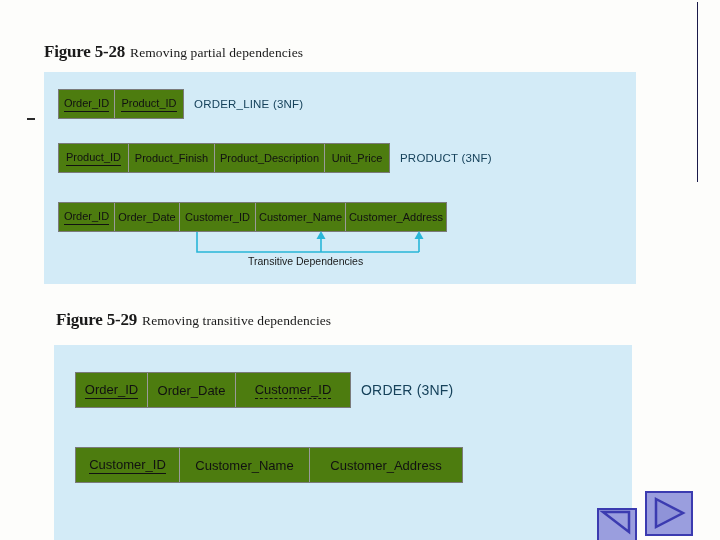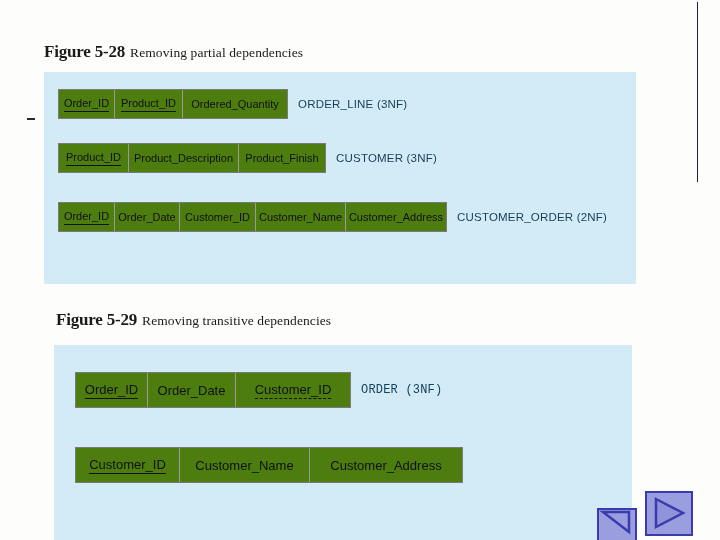--- a/index.html
+++ b/index.html
@@ -109,21 +109,21 @@
     margin-left: 10px;
     font-size: 11.5px;
     color: #16425b;
     white-space: nowrap;
     letter-spacing: 0.2px;
   }
 
   
   .relation.big .rel-cell { height: 34px; }
   .relation.big .rel-cell .attr { font-size: 13px; line-height: 15px; }
-  .relation.big .rel-name { font-size: 12px; font-family: Liberation Mono, monospace; }
+  .relation.big .rel-name { font-size: 14px; }
 
   
   .td-group { position: absolute; }
   .td-svg { display: block; }
   .td-label {
     position: absolute;
     font-size: 10.5px;
     color: #1a1a1a;
     white-space: nowrap;
   }
@@ -163,63 +163,76 @@
     <div class="panel" style="left:44px;top:72px;width:592px;height:212px;"></div>
 
     <div class="relation" style="left:58px;top:89px;">
       <div class="rel-table">
         <div class="rel-cell" style="width:56px;">
           <span class="attr pk">Order_ID</span>
         </div>
         <div class="rel-cell" style="width:68px;">
           <span class="attr pk">Product_ID</span>
         </div>
-        <div class="rel-cell" style="width:104px;">
-          <span class="attr">Ordered_Quantity</span>
-        </div>
       </div>
       <span class="rel-name">ORDER_LINE (3NF)</span>
     </div>
 
     <div class="relation" style="left:58px;top:143px;">
       <div class="rel-table">
         <div class="rel-cell" style="width:70px;">
           <span class="attr pk">Product_ID</span>
         </div>
+        <div class="rel-cell" style="width:86px;">
+          <span class="attr">Product_Finish</span>
+        </div>
         <div class="rel-cell" style="width:110px;">
           <span class="attr">Product_Description</span>
         </div>
-        <div class="rel-cell" style="width:86px;">
-          <span class="attr">Product_Finish</span>
-        </div>
-      </div>
-      <span class="rel-name">CUSTOMER (3NF)</span>
+        <div class="rel-cell" style="width:64px;">
+          <span class="attr">Unit_Price</span>
+        </div>
+      </div>
+      <span class="rel-name">PRODUCT (3NF)</span>
     </div>
 
     <div class="relation" style="left:58px;top:202px;">
       <div class="rel-table">
         <div class="rel-cell" style="width:56px;">
           <span class="attr pk">Order_ID</span>
         </div>
         <div class="rel-cell" style="width:65px;">
           <span class="attr">Order_Date</span>
         </div>
         <div class="rel-cell" style="width:76px;">
           <span class="attr">Customer_ID</span>
         </div>
         <div class="rel-cell" style="width:90px;">
           <span class="attr">Customer_Name</span>
         </div>
         <div class="rel-cell" style="width:100px;">
           <span class="attr">Customer_Address</span>
         </div>
       </div>
-      <span class="rel-name">CUSTOMER_ORDER (2NF)</span>
-    </div>
-
+    </div>
+
+    <div class="td-group" style="left:186px;top:231px;width:260px;height:26px;">
+      <svg class="td-svg" width="260" height="26" viewBox="0 0 260 26">
+        <g stroke="#29b6d8" stroke-width="1.6" fill="none">
+          <path d="M11,1 L11,21 L233,21"></path>
+          <path d="M135,21 L135,5"></path>
+          <path d="M233,21 L233,5"></path>
+        </g>
+        <g fill="#29b6d8">
+          <polygon points="135,0 130.5,8 139.5,8"></polygon>
+          <polygon points="233,0 228.5,8 237.5,8"></polygon>
+        </g>
+      </svg>
+      <span class="td-label" style="left:62px;top:24px;">Transitive Dependencies</span>
+    </div>
   </div>
 
   <div class="figure" style="left:0;top:300px;width:712px;height:240px;">
 
     <div class="fig-caption" style="position:absolute;left:56px;top:10px;">
       <span class="fig-label">Figure 5-29</span><span class="fig-title">Removing transitive dependencies</span>
     </div>
 
     <div class="panel" style="left:54px;top:45px;width:578px;height:197px;"></div>
 

